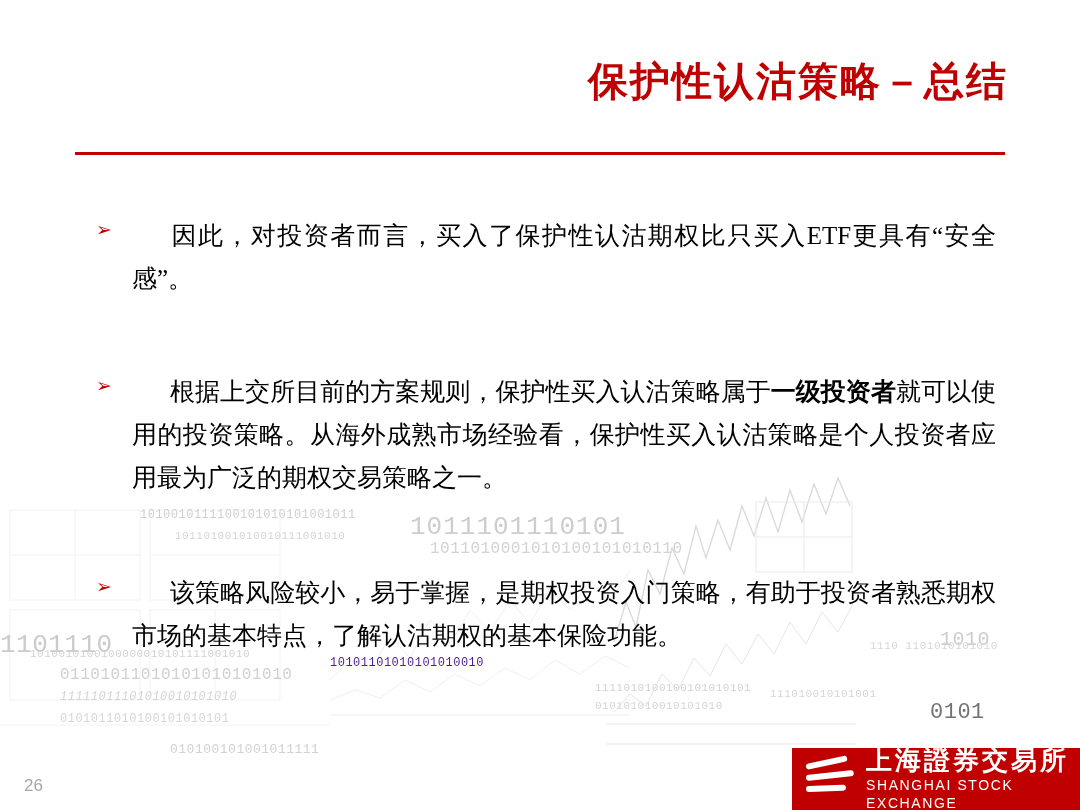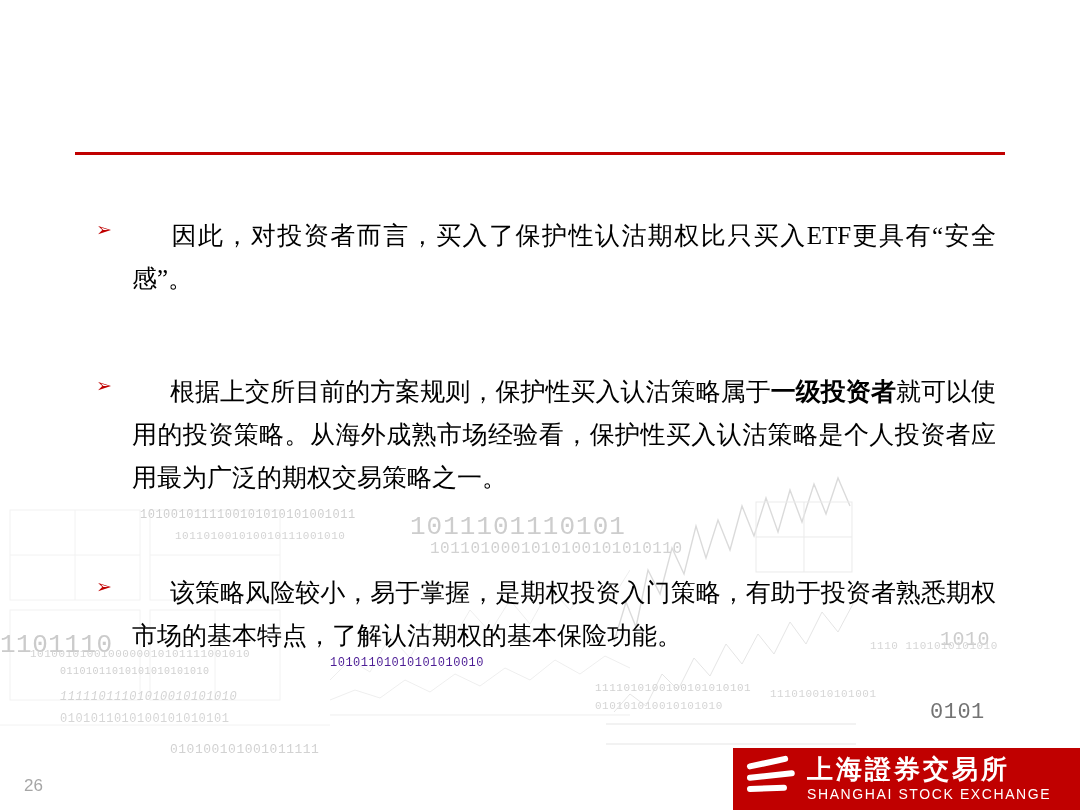--- a/index.html
+++ b/index.html
@@ -36,21 +36,21 @@
     color: #c9c9c9;
     white-space: nowrap;
     letter-spacing: 0.5px;
   }
   .bg-binary.b1 { left: 140px; top: 508px; font-size: 12px; color: #cfcfcf; }
   .bg-binary.b2 { left: 175px; top: 530px; font-size: 11px; color: #d4d4d4; }
   .bg-binary.b3 { left: 410px; top: 512px; font-size: 26px; color: #cdcdcd; letter-spacing: 1px;}
   .bg-binary.b4 { left: 430px; top: 540px; font-size: 16px; color: #d2d2d2; }
   .bg-binary.b5 { left: 0px;   top: 630px; font-size: 26px; color: #cbcbcb; }
   .bg-binary.b6 { left: 30px;  top: 648px; font-size: 11px; color: #d3d3d3; }
-  .bg-binary.b7 { left: 60px;  top: 666px; font-size: 10px; color: #d0d0d0; }
+  .bg-binary.b7 { left: 60px;  top: 666px; font-size: 16px; color: #d0d0d0; }
   .bg-binary.b8 { left: 60px;  top: 690px; font-size: 12px; color: #d4d4d4; font-style: italic; }
   .bg-binary.b9 { left: 60px;  top: 712px; font-size: 12px; color: #d6d6d6; }
   .bg-binary.b10{ left: 330px; top: 656px; font-size: 12px; color: #4c1d95; }
   .bg-binary.b11{ left: 595px; top: 682px; font-size: 11px; color: #d2d2d2; }
   .bg-binary.b12{ left: 595px; top: 700px; font-size: 11px; color: #d5d5d5; }
   .bg-binary.b13{ left: 170px; top: 742px; font-size: 13px; color: #d2d2d2; }
   .bg-binary.b14{ left: 940px; top: 628px; font-size: 20px; color: #cccccc; }
   .bg-binary.b15{ left: 930px; top: 700px; font-size: 22px; color: #737373; }
   .bg-binary.b16{ left: 870px; top: 640px; font-size: 11px; color: #d6d6d6; }
   .bg-binary.b17{ left: 770px; top: 688px; font-size: 11px; color: #d6d6d6; }
@@ -144,21 +144,21 @@
     font-family: "Liberation Sans", sans-serif;
     font-size: 17px;
     color: #a6a6a6;
   }
 
   
   .logo {
     position: absolute;
     right: 0;
     bottom: 0;
-    width: 347px;
+    width: 288px;
     height: 62px;
     background: #c00000;
     display: flex;
     align-items: center;
     padding-left: 14px;
     box-sizing: border-box;
   }
   .logo .mark {
     width: 50px;
     height: 42px;
@@ -255,20 +255,23 @@
     <div class="bg-binary b10">10101101010101010010</div>
     <div class="bg-binary b11">1111010100100101010101</div>
     <div class="bg-binary b12">010101010010101010</div>
     <div class="bg-binary b13">010100101001011111</div>
     <div class="bg-binary b14">1010</div>
     <div class="bg-binary b15">0101</div>
     <div class="bg-binary b16">1110 1101010101010</div>
     <div class="bg-binary b17">111010010101001</div>
   </div>
 
+  <div class="title-wrap">
+    <div class="slide-title">保护性认沽策略－总结</div>
+  </div>
   <div class="title-rule"></div>
 
   <div class="content">
 
     <div class="bullet b1">
       <div class="marker">➢</div>
       <div class="text">
         <span class="indent"></span><span>因此，对投资者而言，买入了保护性认沽期权比只买入ETF更具有“安全感”。</span>
       </div>
     </div>

